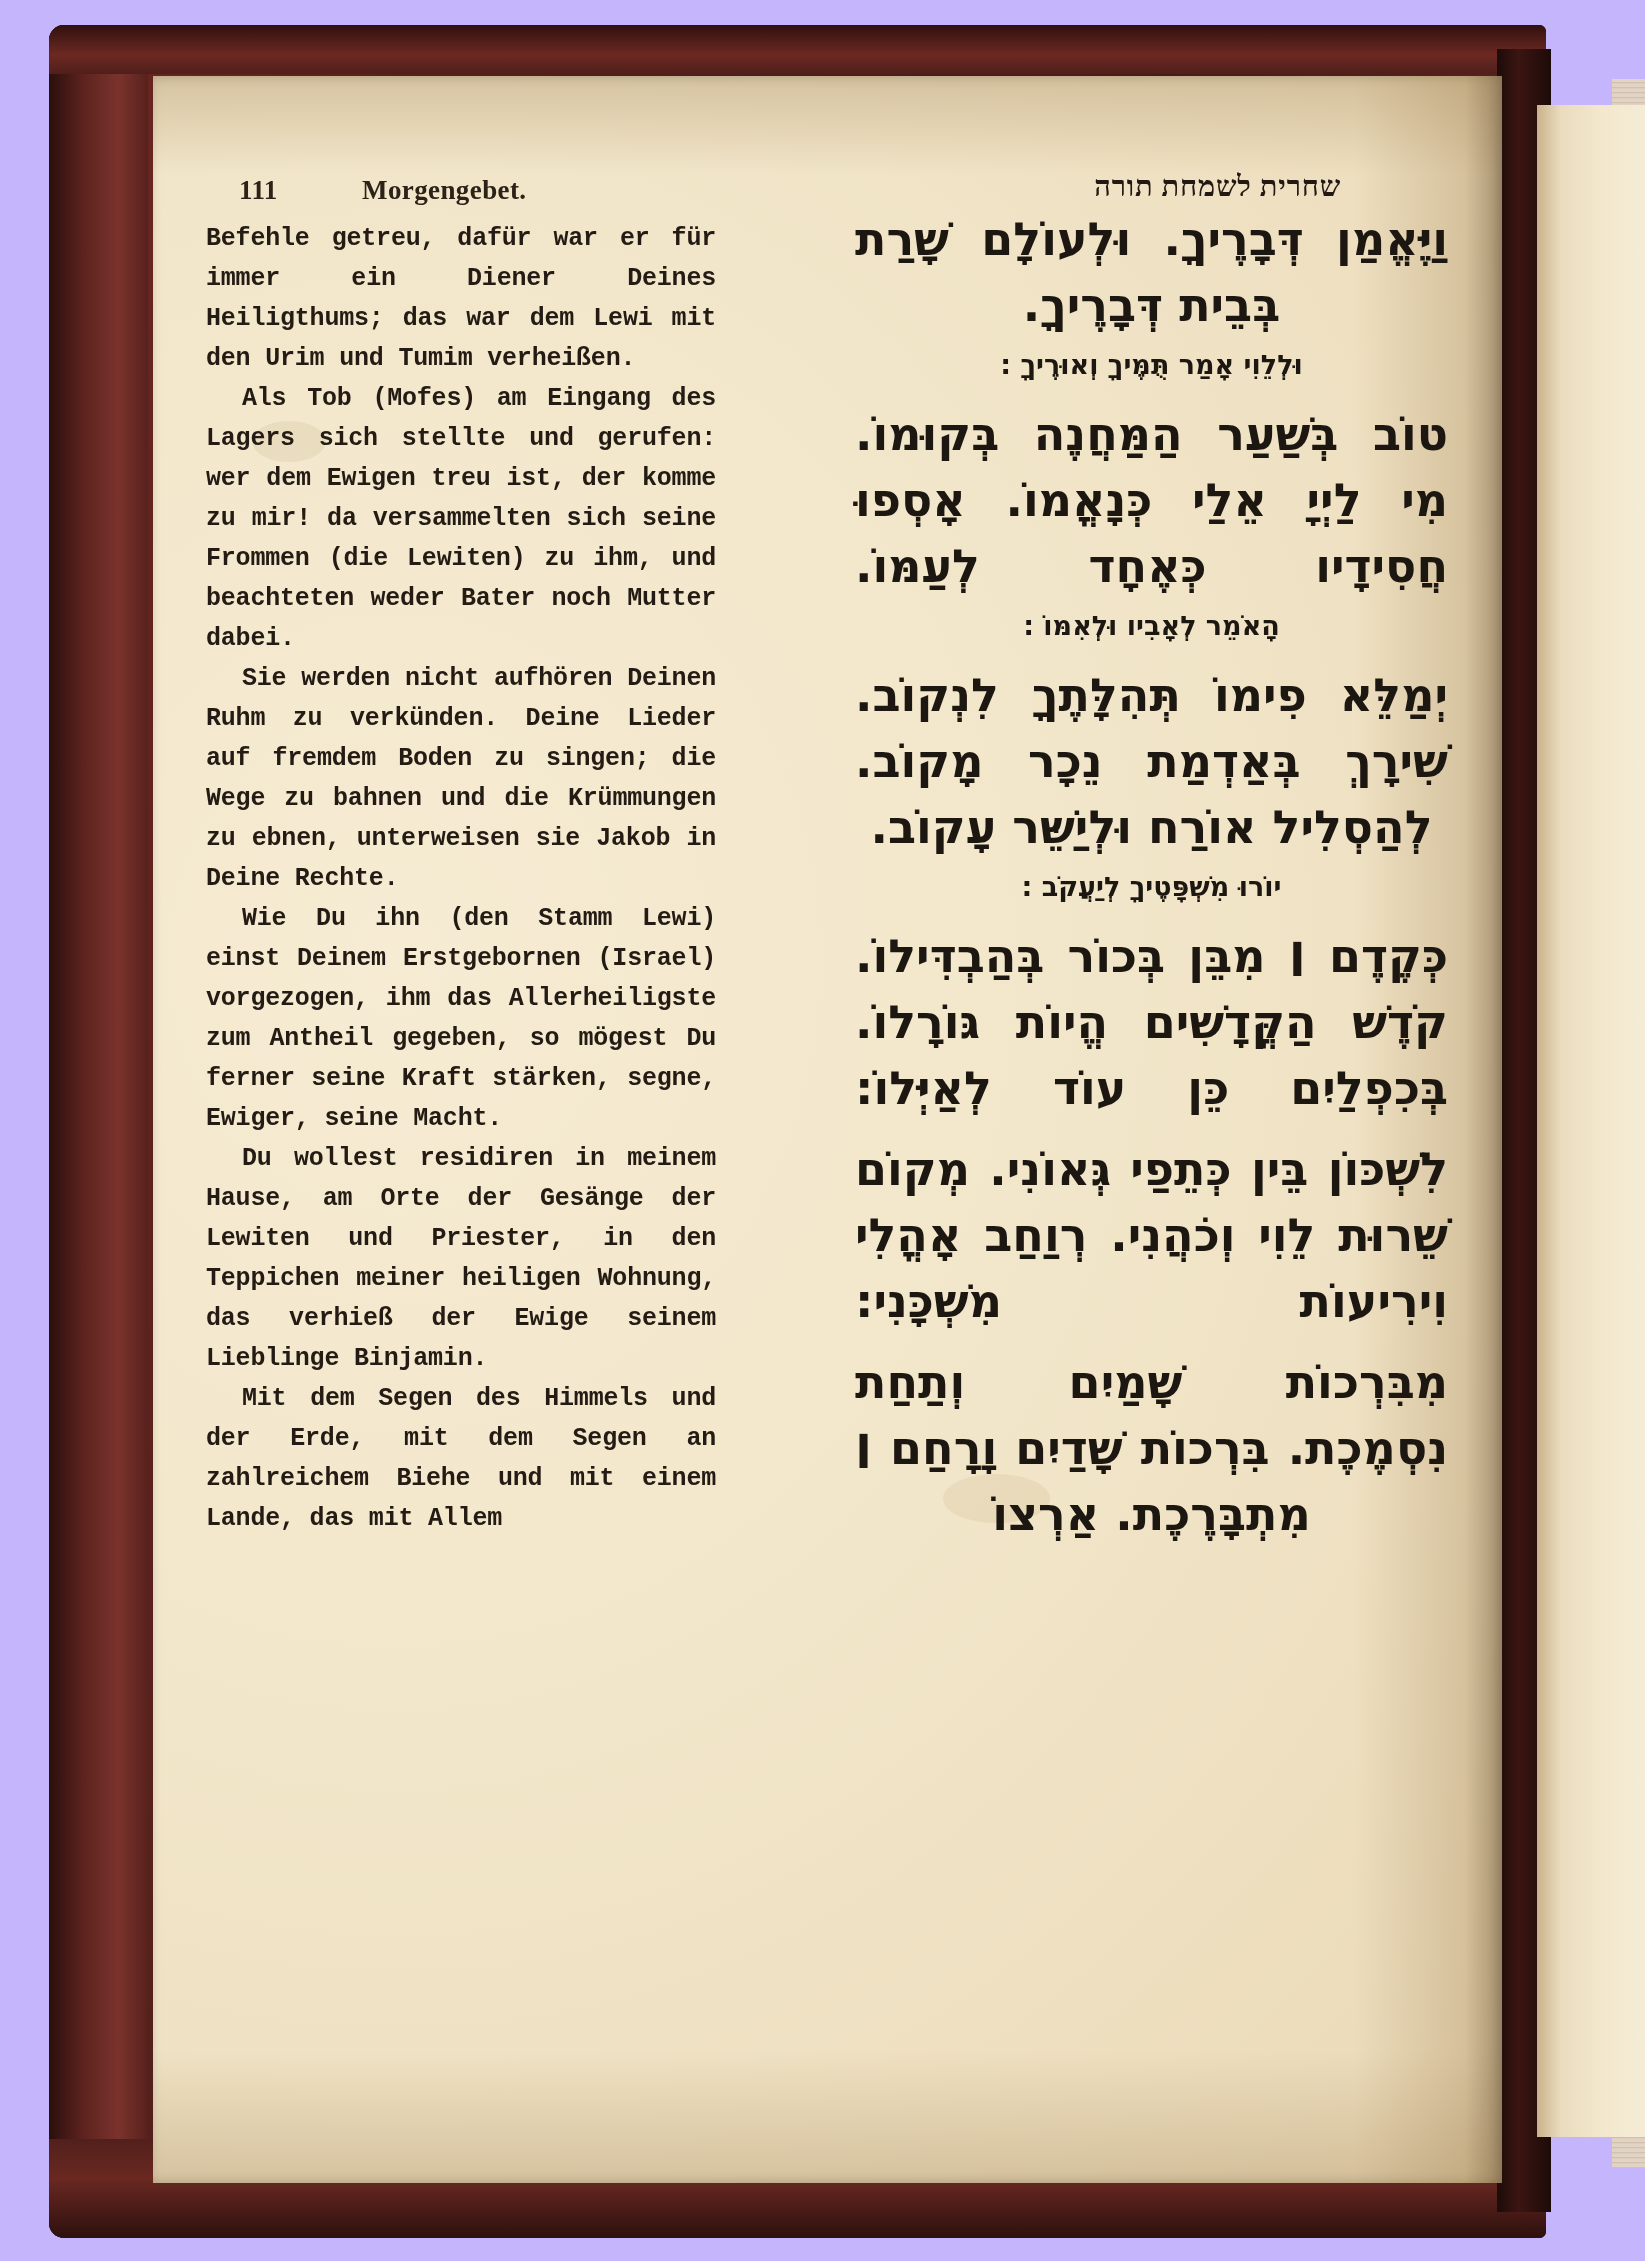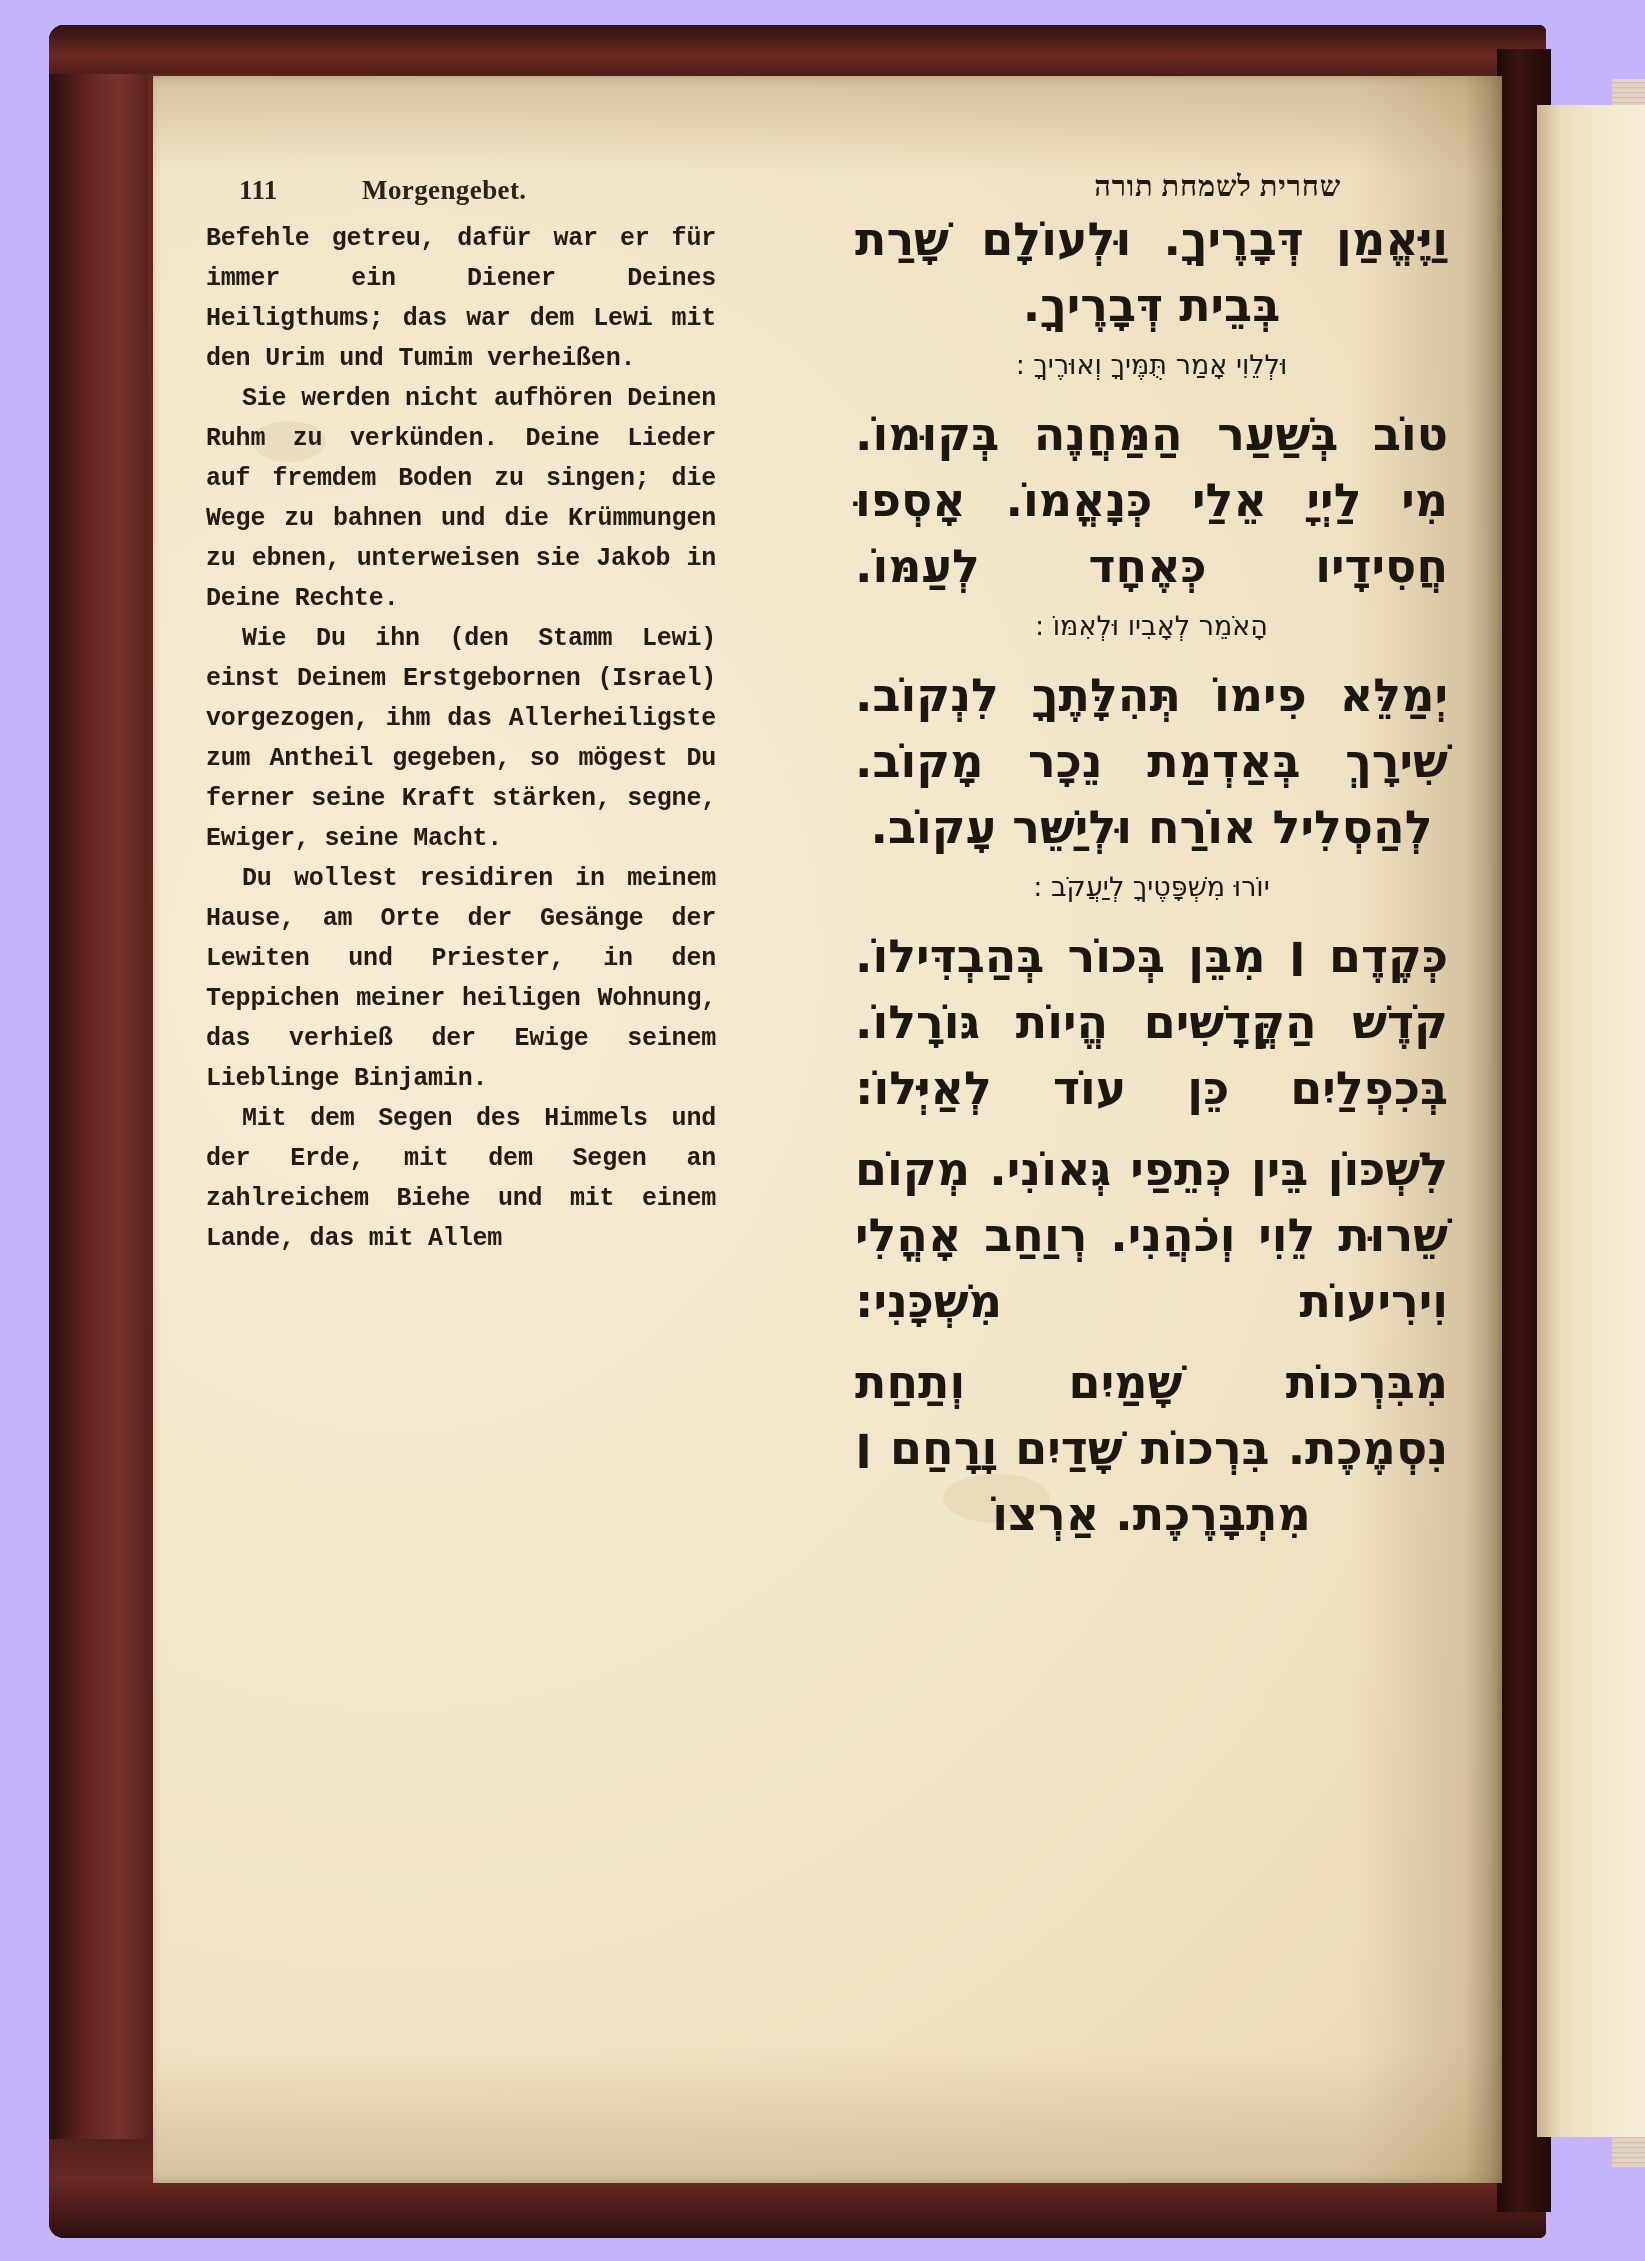--- a/index.html
+++ b/index.html
@@ -212,21 +212,21 @@
     letter-spacing: 0px;
   }
   .he-big.last-center {
     text-align-last: center;
   }
   .he-small {
     font-size: 27px;
     line-height: 43px;
     text-align: center;
     margin: 3.3px 0 11.5px 0;
-    font-weight: 400;
+    font-weight: 700;
   }
   .he-block { margin-bottom: 15px; margin-left: 16px; }
 
   
   .age-spot {
     position: absolute;
     border-radius: 50%;
     background: rgba(160,124,70,0.10);
     pointer-events: none;
   }
@@ -258,20 +258,21 @@
     <div class="running-head">
       <div class="folio">111</div>
       <div class="head-left">Morgengebet.</div>
       <div class="head-right">שחרית לשמחת תורה</div>
     </div>
 
     <div class="columns">
 
       <div class="col-de">
         <p class="first">Befehle getreu, dafür war er für immer ein Diener Deines Heiligthums; das war dem Lewi mit den Urim und Tumim verheißen.</p>
+        <p>Als Tob (Mofes) am Eingang des Lagers sich stellte und gerufen: wer dem Ewigen treu ist, der komme zu mir! da versammelten sich seine Frommen (die Lewiten) zu ihm, und beachteten weder Bater noch Mutter dabei.</p>
         <p>Sie werden nicht aufhören Deinen Ruhm zu verkünden. Deine Lieder auf fremdem Boden zu singen; die Wege zu bahnen und die Krümmungen zu ebnen, unterweisen sie Jakob in Deine Rechte.</p>
         <p>Wie Du ihn (den Stamm Lewi) einst Deinem Erstgebornen (Israel) vorgezogen, ihm das Allerheiligste zum Antheil gegeben, so mögest Du ferner seine Kraft stärken, segne, Ewiger, seine Macht.</p>
         <p>Du wollest residiren in meinem Hause, am Orte der Gesänge der Lewiten und Priester, in den Teppichen meiner heiligen Wohnung, das verhieß der Ewige seinem Lieblinge Binjamin.</p>
         <p>Mit dem Segen des Himmels und der Erde, mit dem Segen an zahlreichem Biehe und mit einem Lande, das mit Allem</p>
       </div>
 
       <div class="col-he">
 
         <div class="he-block">
           <p class="he-big last-center">וַיֶּאֱמַן דְּבָרֶיךָ. וּלְעוֹלָם שָׁרַת בְּבֵית דְּבָרֶיךָ.</p>

